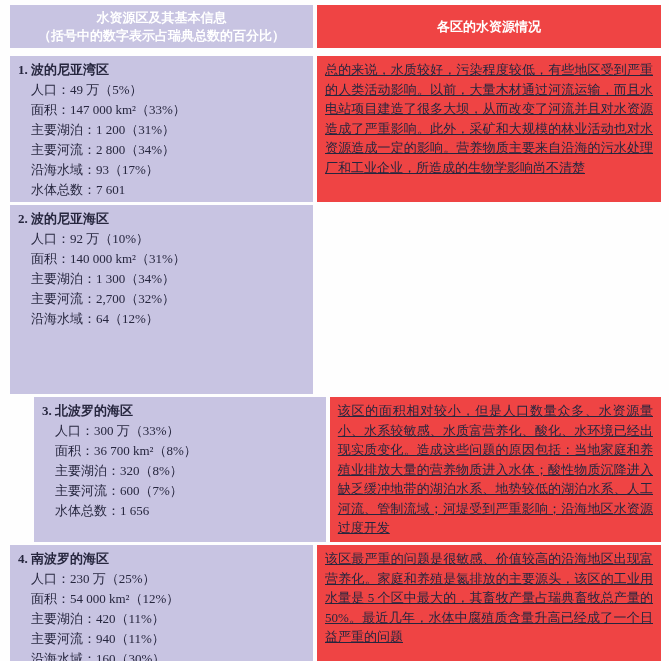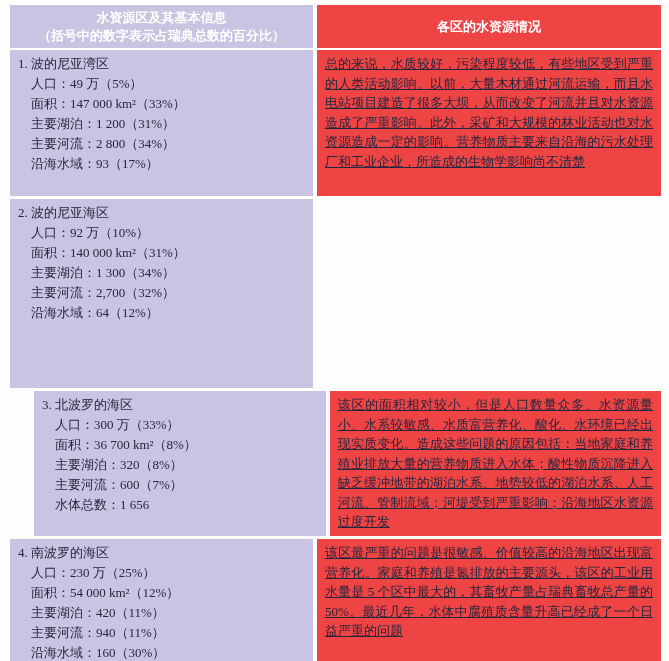--- a/index.html
+++ b/index.html
@@ -38,23 +38,23 @@
     font-weight: bold;
     font-size: 13px;
     line-height: 18px;
     display: flex;
     flex-direction: column;
     justify-content: center;
     align-items: center;
     text-align: center;
     height: 43px;
   }
-  .hdr-row { margin-bottom: 2px; }
+  .hdr-row { margin-bottom: 8px; }
   .region-cell { padding: 4px 8px 0 8px; }
-  .region-title { line-height: 20px; }
+  .region-title { line-height: 20px; font-weight: bold; }
   .field { padding-left: 13px; line-height: 20px; }
   .desc-cell {
     padding: 4px 8px 0 8px;
     text-align: justify;
     text-justify: inter-ideograph;
     text-decoration: underline;
   }
   .r1 { height: 146px; }
   .r2 { height: 189px; }
   .r3 { height: 145px; padding-left: 24px; }
@@ -79,20 +79,21 @@
 
   <div class="trow r1">
     <div class="cell left region-cell">
       <div class="region-title">1. 波的尼亚湾区</div>
       <div>
             <div class="field">人口：49 万（5%）</div>
             <div class="field">面积：147 000 km²（33%）</div>
             <div class="field">主要湖泊：1 200（31%）</div>
             <div class="field">主要河流：2 800（34%）</div>
             <div class="field">沿海水域：93（17%）</div>
+            <div class="field">水体总数：7 601</div>
           </div>
     </div>
     <div class="cell right desc-cell">
       <span>总的来说，水质较好，污染程度较低，有些地区受到严重的人类活动影响。以前，大量木材通过河流运输，而且水电站项目建造了很多大坝，从而改变了河流并且对水资源造成了严重影响。此外，采矿和大规模的林业活动也对水资源造成一定的影响。营养物质主要来自沿海的污水处理厂和工业企业，所造成的生物学影响尚不清楚</span>
     </div>
   </div>
 
   <div class="trow r2">
     <div class="cell left region-cell">
       <div class="region-title">2. 波的尼亚海区</div>

